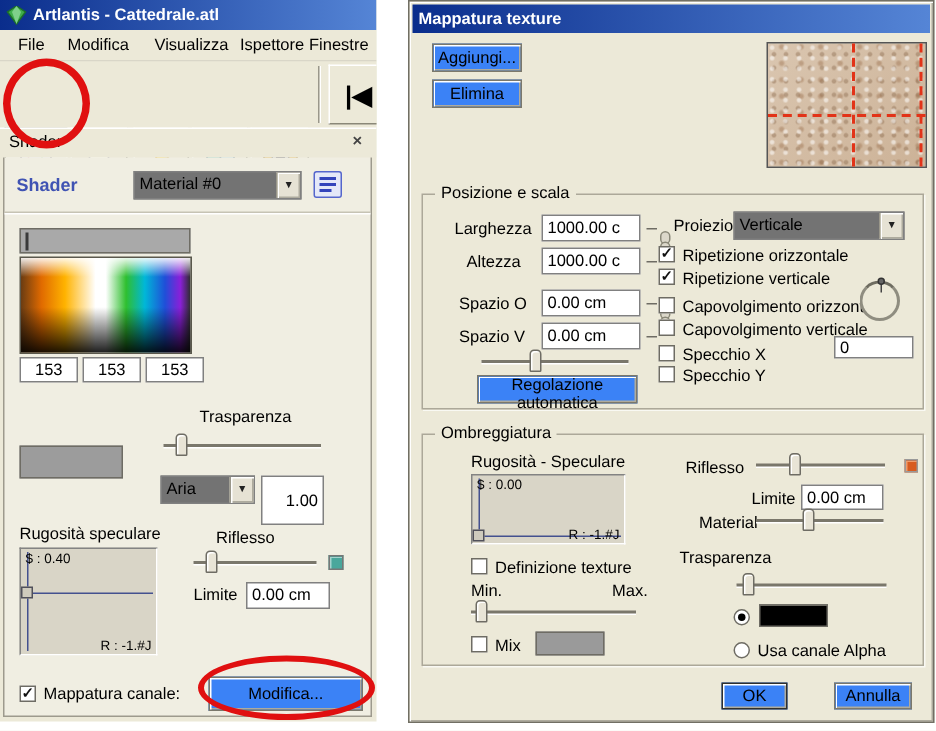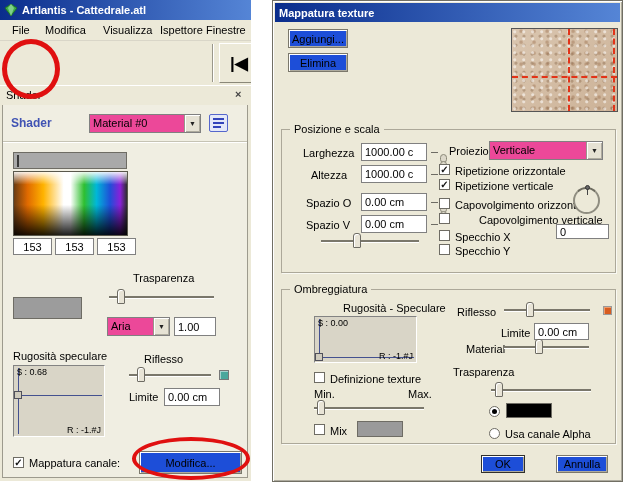--- a/index.html
+++ b/index.html
@@ -2,24 +2,24 @@
 <html><head>
 <meta charset="utf-8">
 <style>
   * { box-sizing: border-box; margin: 0; padding: 0; }
   html,body { width:624px; height:487px; background:#fff; font-family:"Liberation Sans", sans-serif; font-size:11px; color:#000; }
   #stage { position:relative; width:624px; height:487px; overflow:hidden; background:#fff; }
   .abs { position:absolute; }
   .lbl { position:absolute; white-space:nowrap; font-size:11px; line-height:12px; }
   .win { position:absolute; background:#ece9d8; }
   .tbar { position:absolute; left:0; right:0; top:0; height:20px; background:linear-gradient(90deg,#0a2d8c,#5585d6); color:#fff; font-weight:bold; display:flex; align-items:center; gap:4px; padding-left:4px; overflow:hidden; }
-  .btn { position:absolute; background:#1d4ed8; border:1px solid #7b786b; box-shadow:inset 1px 1px 0 #fff, inset -1px -1px 0 #aeab9e; font-size:11px; font-family:inherit; color:#000; text-align:center; cursor:default; }
+  .btn { position:absolute; background:#3b82f6; border:1px solid #7b786b; box-shadow:inset 1px 1px 0 #fff, inset -1px -1px 0 #aeab9e; font-size:11px; font-family:inherit; color:#000; text-align:center; cursor:default; }
   .btn.default { border:1px solid #30302c;text-align:center; }
   .fld { position:absolute; background:#fff; border:1px solid #808080; font-size:11px; font-family:inherit; padding:0 3px; }
-  .combo { position:absolute; background:#ec4899; border:1px solid #808080; display:flex; }
+  .combo { position:absolute; background:#737373; border:1px solid #808080; display:flex; }
   .combo .ctxt { flex:1; padding:2px 3px 0 3px; overflow:hidden; white-space:nowrap; }
   .combo .carr { width:16px; background:#e6e2d4; border-left:1px solid #9a978a; box-shadow:inset 1px 1px 0 #fff, inset -1px -1px 0 #aeab9e; font-size:7px; color:#222; display:flex; align-items:center; justify-content:center; }
   .cb { position:absolute; width:11px; height:11px; background:#fff; border:1px solid #6e6c64; font-size:10px; line-height:10px; text-align:center; font-weight:bold; color:#111; }
   .rad { position:absolute; width:11px; height:11px; border-radius:50%; background:#fff; border:1px solid #6e6c64; }
   .rad.sel::after { content:""; position:absolute; left:2px; top:2px; width:5px; height:5px; border-radius:50%; background:#000; }
   .grp { position:absolute; border:1px solid #aca899; box-shadow:1px 1px 0 rgba(255,255,255,.7); }
   .grp-title { position:absolute; top:-7px; left:8px; background:#ece9d8; padding:0 4px; font-size:11px; white-space:nowrap; }
   .slider { position:absolute; height:16px; }
   .slider .track { position:absolute; left:0; right:0; top:7px; height:2px; background:#7a776b; box-shadow:0 1px 0 #fff; }
   .slider .thumb { position:absolute; top:0; width:8px; height:15px; background:#e8e4d6; border:1px solid #6e6c64; border-radius:3px 3px 1px 1px; box-shadow:inset 1px 1px 0 #fff; }
@@ -182,30 +182,30 @@
       <span class="lbl" style="left:130px;top:167px;">Trasparenza</span>
       <div class="slider" style="left:106px;top:184px;width:105px;">
         <div class="track"></div>
         <div class="thumb" style="left:8%;"></div>
       </div>
       <div class="swatch" style="left:10px;top:192px;width:69px;height:22px;background:#9c9c9c;"></div>
       <div class="combo" style="left:104px;top:212px;width:63px;height:19px;">
         <span class="ctxt">Aria</span>
         <span class="carr">▼</span>
       </div>
-      <input class="fld" style="left: 171px; top: 212px; width: 42px; height: 19px; text-align: left;" value="1.00">
+      <input class="fld" style="left: 171px; top: 212px; width: 42px; height: 33px; text-align: right;" value="1.00">
 
       <span class="lbl" style="left:10px;top:245px;">Rugosità speculare</span>
       <span class="lbl" style="left:141px;top:248px;">Riflesso</span>
 
       <div class="graph" style="left:10px;top:260px;width:92px;height:72px;">
         <div class="vax"></div>
         <div class="hax" style="top:29px;"></div>
         <div class="ghandle" style="left:0;top:25px;"></div>
-        <span class="gt">$ : 0.68</span>
+        <span class="gt">$ : 0.40</span>
         <span class="gb">R : -1.#J</span>
       </div>
 
       <div class="slider" style="left:126px;top:262px;width:82px;">
         <div class="track"></div>
         <div class="thumb" style="left:10%;"></div>
       </div>
       <div class="abs" style="left:216px;top:265px;width:10px;height:10px;background:#49a79c;border:1px solid #777;box-shadow:inset 1px 1px 0 rgba(255,255,255,.5);"></div>
 
       <span class="lbl" style="left:126px;top:286px;">Limite</span>
@@ -254,50 +254,51 @@
       </div>
     <div class="chain" style="left:167px;top:203px;">
         <i style="top:0;"></i>
         <i style="top:7px;"></i>
       </div>
 
     <div class="slider" style="left:48px;top:232px;width:98px;">
       <div class="track"></div>
       <div class="thumb" style="left:33%;"></div>
     </div>
+    <button class="btn" style="left:45px;top:249px;width:107px;height:19px;">Regolazione automatica</button>
 
     <span class="lbl" style="left:176px;top:144px;">Proiezione:</span>
     <div class="combo" style="left:216px;top:140px;width:114px;height:19px;">
       <span class="ctxt">Verticale</span>
       <span class="carr">▼</span>
     </div>
 
     <span class="cb" style="left:166px;top:163px;">✓</span>
     <span class="lbl" style="left:182px;top:164px;">Ripetizione orizzontale</span>
     <span class="cb" style="left:166px;top:178px;">✓</span>
     <span class="lbl" style="left:182px;top:179px;">Ripetizione verticale</span>
     <span class="cb" style="left:166px;top:197px;"></span>
     <span class="lbl" style="left:182px;top:198px;">Capovolgimento orizzontale</span>
     <span class="cb" style="left:166px;top:212px;"></span>
-    <span class="lbl" style="left:182px;top:213px;margin-left:24px;">Capovolgimento verticale</span>
+    <span class="lbl" style="left:182px;top:213px;">Capovolgimento verticale</span>
     <span class="cb" style="left:166px;top:229px;"></span>
     <span class="lbl" style="left:182px;top:230px;">Specchio X</span>
     <span class="cb" style="left:166px;top:243px;"></span>
     <span class="lbl" style="left:182px;top:244px;">Specchio Y</span>
 
     <div class="dial" style="left:300px;top:186px;">
       <div class="stem"></div>
       <div class="ball"></div>
     </div>
     <input class="fld" style="left: 283px; top: 223px; width: 53px; height: 15px;" value="0">
 
     <div class="grp" style="left:8px;top:288px;width:335px;height:155px;">
       <span class="grp-title">Ombreggiatura</span>
     </div>
-    <span class="lbl" style="left:41px;top:301px;margin-left:29px;">Rugosità - Speculare</span>
+    <span class="lbl" style="left:41px;top:301px;">Rugosità - Speculare</span>
     <div class="graph" style="left:41px;top:315px;width:103px;height:47px;">
       <div class="vax"></div>
       <div class="hax" style="bottom:4px;"></div>
       <div class="ghandle" style="left:0;bottom:1px;"></div>
       <span class="gt">$ : 0.00</span>
       <span class="gb">R : -1.#J</span>
     </div>
 
     <span class="lbl" style="left:184px;top:305px;">Riflesso</span>
     <div class="slider" style="left:231px;top:301px;width:86px;">

